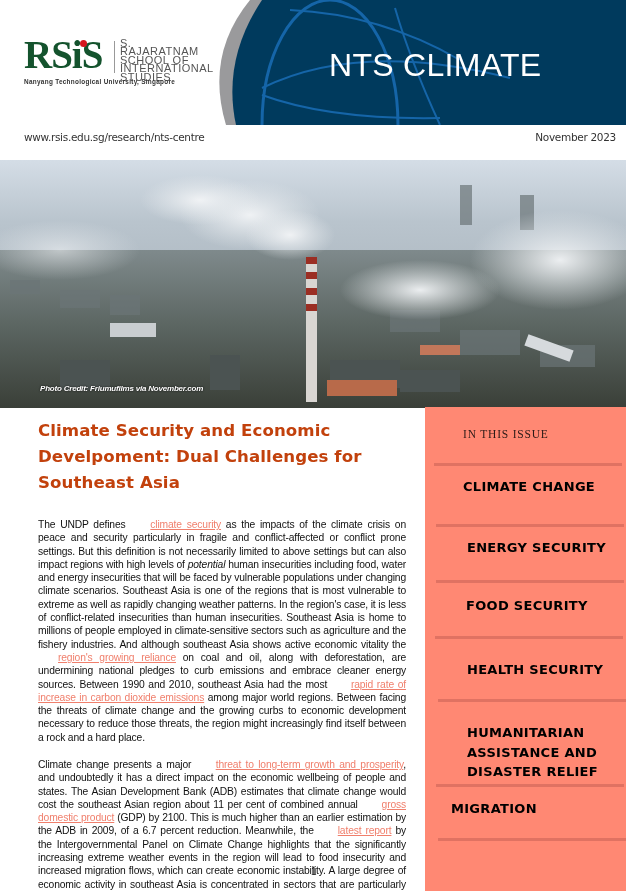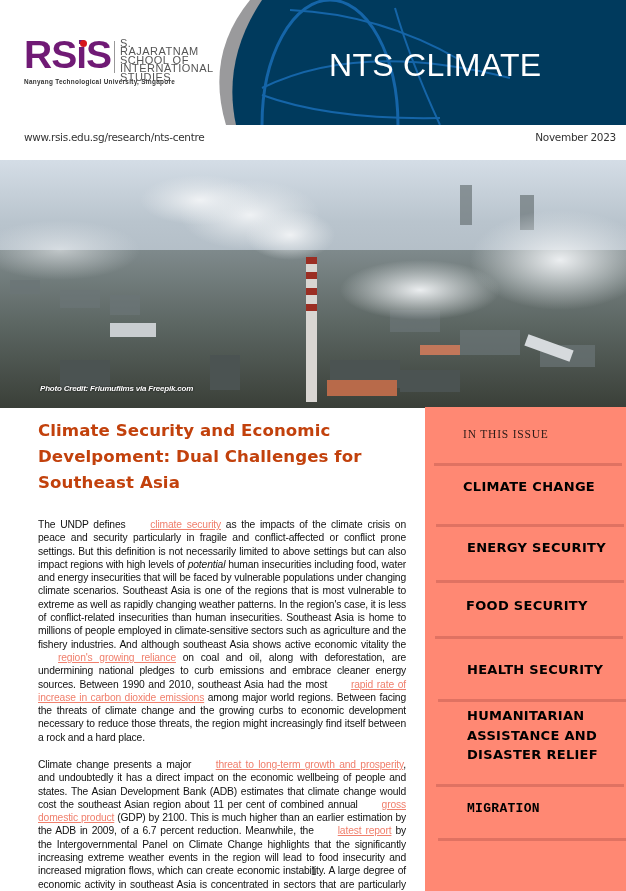--- a/index.html
+++ b/index.html
@@ -2,21 +2,21 @@
 <html><head>
 <meta charset="utf-8">
 <style>
   html, body { margin:0; padding:0; }
   body { width:626px; height:891px; position:relative; overflow:hidden; background:#ffffff; font-family:"Liberation Sans", sans-serif; }
 
   
   .header { position:absolute; left:0; top:0; width:626px; height:125px; background:#fff; overflow:hidden; }
   .header-art { position:absolute; left:0; top:0; width:626px; height:125px; }
   .logo { position:absolute; left:24px; top:38px; }
-  .logo-mark { font-family:Liberation Sans, sans-serif; font-size:39px; font-weight:bold; color:#701a75; letter-spacing:-1px; line-height:34px; position:absolute; left:0; top:0; }
+  .logo-mark { font-family:Liberation Serif, serif; font-size:39px; font-weight:bold; color:#14532d; letter-spacing:-1px; line-height:34px; position:absolute; left:0; top:0; }
   .logo-dot { position:absolute; left:56px; top:2px; width:7px; height:7px; border-radius:50%; background:#d6141d; }
   .logo-sep { position:absolute; left:90px; top:3px; width:1px; height:32px; background:#999; }
   .logo-school { position:absolute; left:96px; top:1px; font-size:11px; line-height:8.4px; color:#555; letter-spacing:0.5px; white-space:pre-line; width:80px; }
   .logo-ntu { position:absolute; left:0; top:40px; font-size:6.4px; color:#333; font-weight:bold; letter-spacing:0.3px; white-space:nowrap; }
   .bulletin-title { position:absolute; left:329px; top:47px; font-size:32px; color:#ffffff; letter-spacing:0.3px; white-space:nowrap; }
 
   .url { position:absolute; left:24px; top:131px; font-size:10.5px; color:#333; font-family:"DejaVu Sans", sans-serif; letter-spacing:-0.3px; }
   .date { position:absolute; right:10px; top:131px; font-size:10.5px; color:#333; font-family:"DejaVu Sans", sans-serif; letter-spacing:-0.3px; }
 
   
@@ -118,43 +118,43 @@
     <ellipse cx="420" cy="130" rx="80" ry="30" fill="url(#smoke)"></ellipse>
     <ellipse cx="560" cy="100" rx="90" ry="50" fill="url(#smoke)"></ellipse>
     <ellipse cx="60" cy="90" rx="80" ry="30" fill="url(#smoke)" opacity="0.6"></ellipse>
 
     <rect x="306" y="97" width="11" height="145" fill="#d9d6d2"></rect>
     <rect x="306" y="97" width="11" height="7" fill="#9b2e23"></rect>
     <rect x="306" y="112" width="11" height="7" fill="#9b2e23"></rect>
     <rect x="306" y="128" width="11" height="7" fill="#9b2e23"></rect>
     <rect x="306" y="144" width="11" height="7" fill="#9b2e23"></rect>
   </svg>
-  <div class="photo-credit">Photo Credit: Friumufilms via Freepik.com</div>
+  <div class="photo-credit">Photo Credit: Friumufilms via November.com</div>
 </div>
 
 <div class="sidebar">
   <div class="sidebar-heading">IN THIS ISSUE</div>
   <div class="sidebar-rule" style="left:9px; top:56px; width:188px;"></div>
 
   <div class="sidebar-item" style="left:38px; top:70px;">CLIMATE CHANGE</div>
   <div class="sidebar-rule" style="left:11px; top:117px; width:188px;"></div>
 
   <div class="sidebar-item" style="left:42px; top:131px;">ENERGY SECURITY</div>
   <div class="sidebar-rule" style="left:11px; top:173px; width:188px;"></div>
 
   <div class="sidebar-item" style="left:41px; top:189px;">FOOD SECURITY</div>
   <div class="sidebar-rule" style="left:10px; top:229px; width:188px;"></div>
 
   <div class="sidebar-item" style="left:42px; top:253px;text-align:right;">HEALTH SECURITY</div>
   <div class="sidebar-rule" style="left:13px; top:292px; width:188px;"></div>
 
-  <div class="sidebar-item" style="left:42px; top:299px; width:150px;">HUMANITARIAN ASSISTANCE AND DISASTER RELIEF</div>
+  <div class="sidebar-item" style="left:42px; top:316px; width:150px;">HUMANITARIAN ASSISTANCE AND DISASTER RELIEF</div>
   <div class="sidebar-rule" style="left:11px; top:377px; width:188px;"></div>
 
-  <div class="sidebar-item" style="left:42px; top:392px;font-family:Liberation Mono, monospace;">MIGRATION</div>
+  <div class="sidebar-item" style="left:26px; top:392px;">MIGRATION</div>
   <div class="sidebar-rule" style="left:13px; top:431px; width:188px;"></div>
 </div>
 
 <div class="article-title">Climate Security and Economic Develpoment: Dual Challenges for Southeast Asia</div>
 
 <div class="article-body p1"><span>The UNDP defines </span><a>climate security</a><span> as the impacts of the climate crisis on peace and security particularly in fragile and conflict-affected or conflict prone settings. But this definition is not necessarily limited to above settings but can also impact regions with high levels of </span><i>potential</i><span> human insecurities including food, water and energy insecurities that will be faced by vulnerable populations under changing climate scenarios. Southeast Asia is one of the regions that is most vulnerable to extreme as well as rapidly changing weather patterns. In the region's case, it is less of conflict-related insecurities than human insecurities. Southeast Asia is home to millions of people employed in climate-sensitive sectors such as agriculture and the fishery industries. And although southeast Asia shows active economic vitality the </span><a>region's growing reliance</a><span> on coal and oil, along with deforestation, are undermining national pledges to curb emissions and embrace cleaner energy sources. Between 1990 and 2010, southeast Asia had the most </span><a>rapid rate of increase in carbon dioxide emissions</a><span> among major world regions. Between facing the threats of climate change and the growing curbs to economic development necessary to reduce those threats, the region might increasingly find itself between a rock and a hard place.</span></div>
 <div class="article-body p2"><span>Climate change presents a major </span><a>threat to long-term growth and prosperity</a><span>, and undoubtedly it has a direct impact on the economic wellbeing of people and states. The Asian Development Bank (ADB) estimates that climate change would cost the southeast Asian region about 11 per cent of combined annual </span><a>gross domestic product</a><span> (GDP) by 2100. This is much higher than an earlier estimation by the ADB in 2009, of a 6.7 percent reduction. Meanwhile, the </span><a>latest report</a><span> by the Intergovernmental Panel on Climate Change highlights that the significantly increasing extreme weather events in the region will lead to food insecurity and increased migration flows, which can create economic instability. A large degree of economic activity in southeast Asia is concentrated in sectors that are particularly susceptible to the</span></div>
 
 <div class="page-number">1</div>
 

